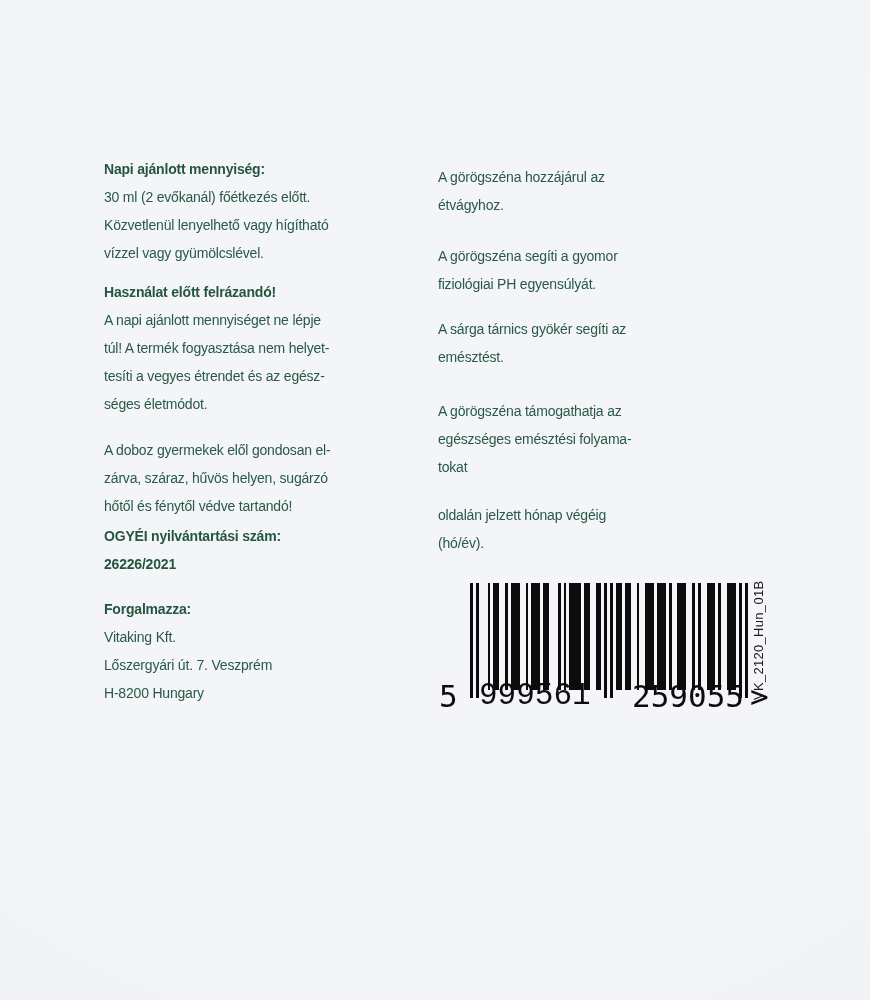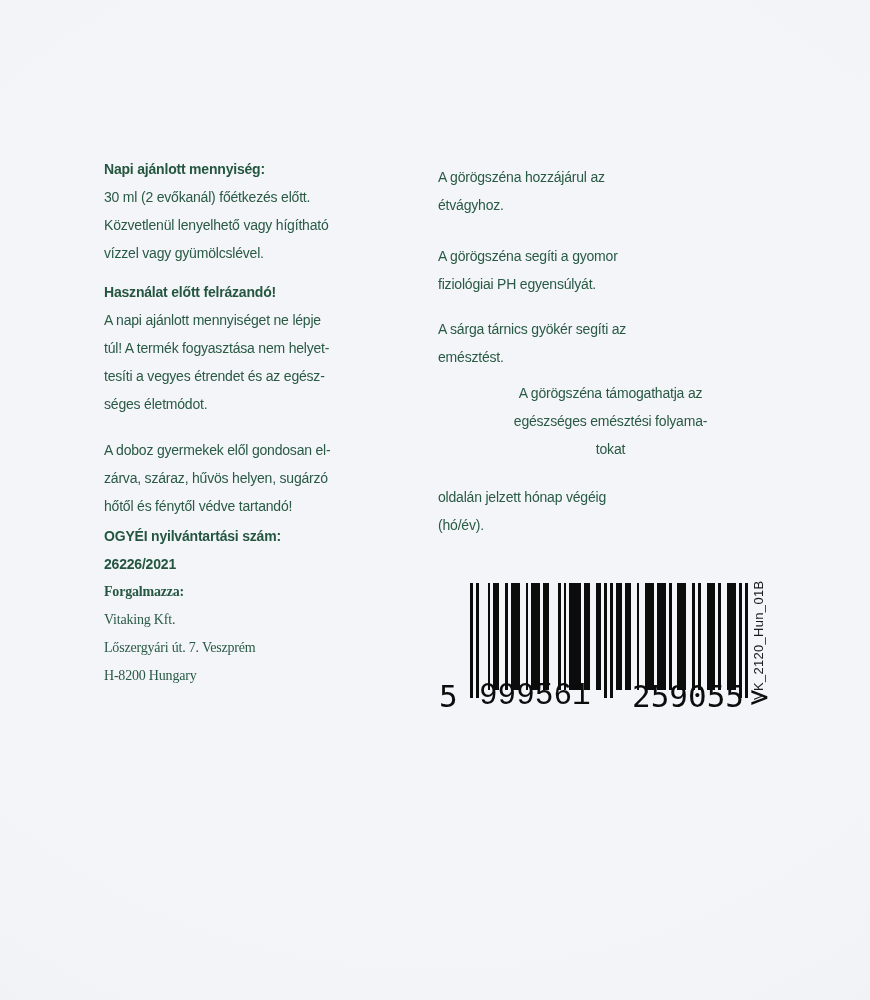--- a/index.html
+++ b/index.html
@@ -22,24 +22,24 @@
     color:#295a44;
   }
   .col.left{left:104px;top:155px;width:345px;}
   .col.right{left:438px;top:163px;width:345px;}
   .line{white-space:nowrap;}
   .bold{font-weight:bold;color:#24563f;}
   .s2{margin-top:11px;}
   .s3{}
   .s4{margin-top:18px;}
   .s5{margin-top:2px;}
-  .s6{font-family:Liberation Serif, serif;}
+  .s6{margin-top:17px;}
   .p2{margin-top:23px;}
   .p3{margin-top:17px;}
-  .p4{margin-top:8px;text-align:center;}
+  .p4{margin-top:26px;}
   .p5{margin-top:20px;}
 
   
   .barcode{position:absolute;left:437px;top:583px;width:352px;height:132px;}
   .bars{
     position:absolute;left:33px;top:0;width:277px;height:115px;
     display:flex;align-items:flex-start;
   }
   .module{flex:1 0 auto;height:107px;}
   .module.on{background:#0c0c0c;}

